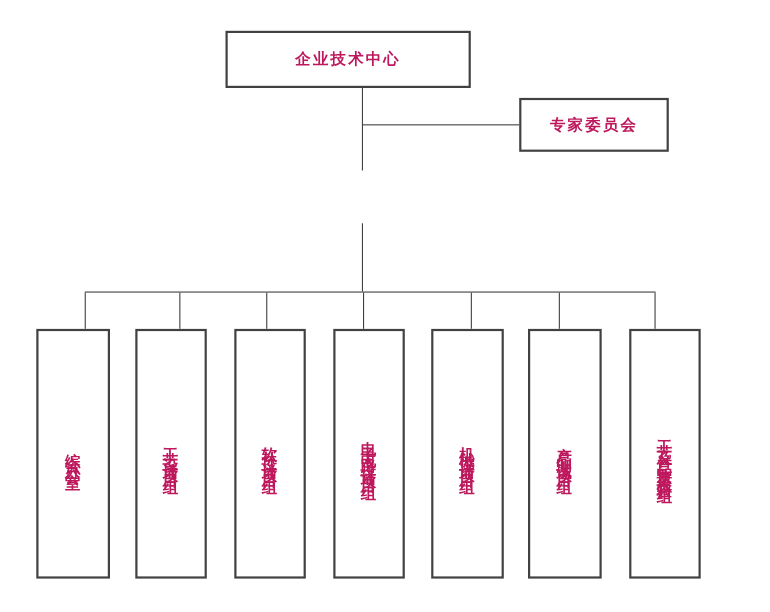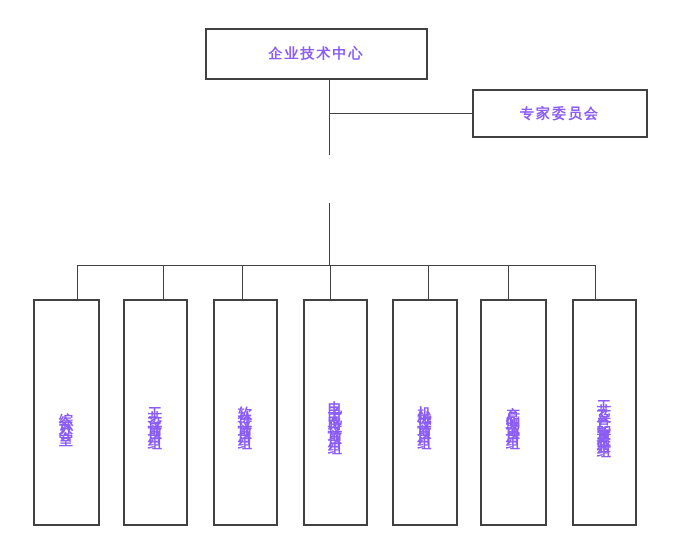--- a/index.html
+++ b/index.html
@@ -16,41 +16,41 @@
     font-family: "Liberation Sans", "DejaVu Sans", sans-serif;
   }
   .node {
     position: absolute;
     box-sizing: border-box;
     border: 2px solid #414141;
     background: #ffffff;
     display: flex;
     align-items: center;
     justify-content: center;
-    color: #8b5cf6;
+    color: #be185d;
     font-weight: bold;
     font-size: 14px;
   }
   .node--h .node-label {
     letter-spacing: 2px;
     white-space: nowrap;
   }
   .node--v .node-label {
     writing-mode: vertical-rl;
     text-orientation: upright;
     letter-spacing: 5px;
     line-height: 1;
   }
   .line {
     position: absolute;
     background: #414141;
   }
   
   #node-root     { left: 205px; top: 28px;  width: 223px; height: 52px; }
-  #node-expert   { left: 472px; top: 89px;  width: 176px; height: 49px; text-align: center; }
+  #node-expert   { left: 472px; top: 89px;  width: 136px; height: 49px; text-align: center; }
   #node-director { left: 207px; top: 155px; width: 221px; height: 48px; }
   
   .dept { top: 299px; height: 227px; }
   #dept-0 { left: 33px;  width: 67px; }
   #dept-1 { left: 123px; width: 65px; }
   #dept-2 { left: 213px; width: 65px; }
   #dept-3 { left: 303px; width: 65px; }
   #dept-4 { left: 392px; width: 66px; }
   #dept-5 { left: 480px; width: 67px; }
   #dept-6 { left: 572px; width: 65px; }

